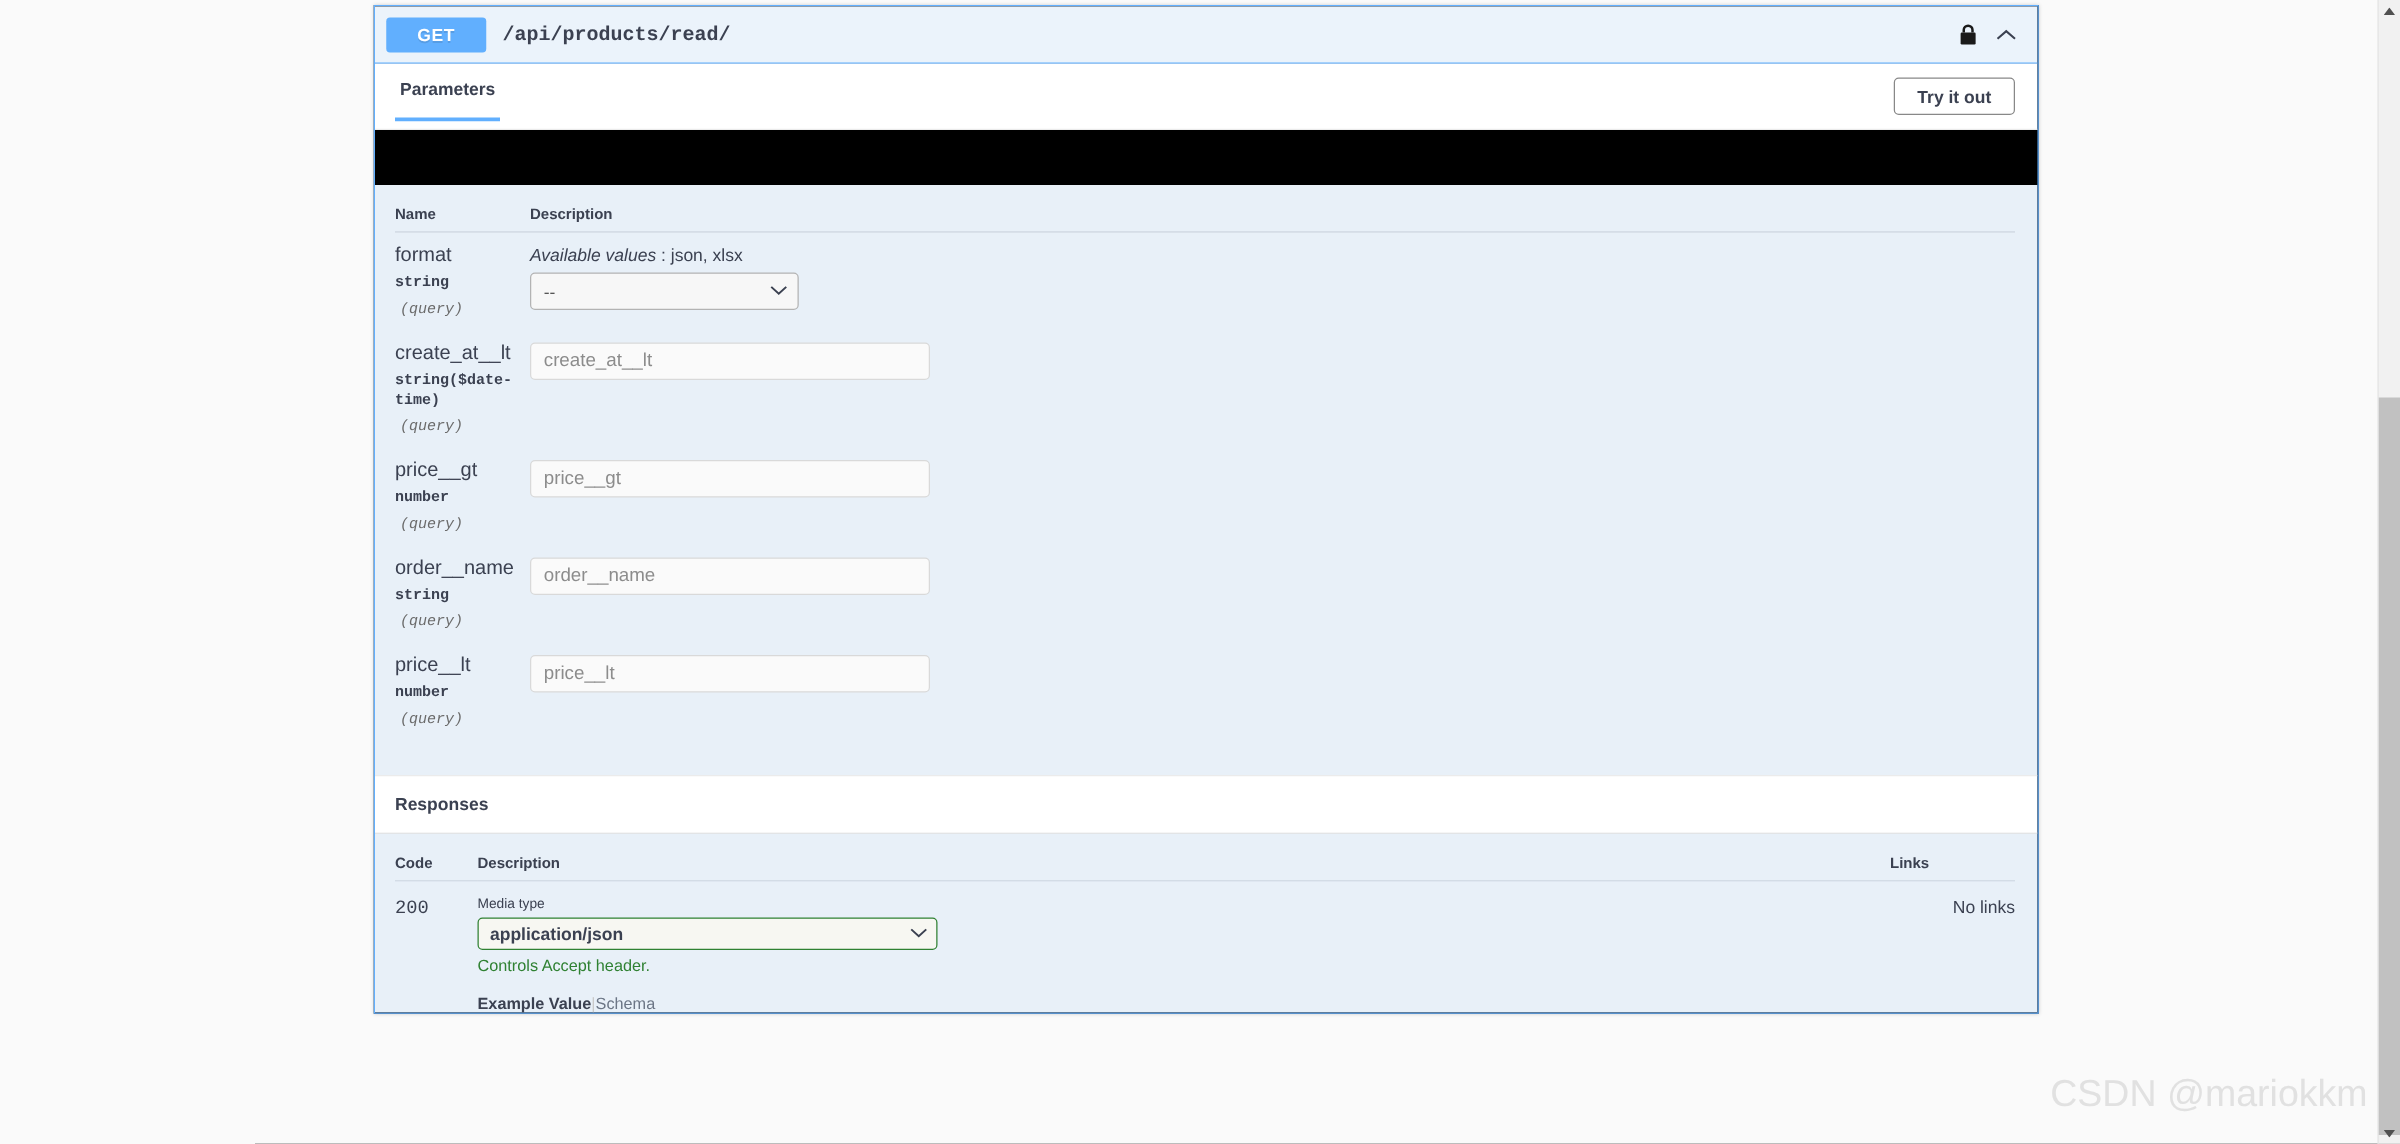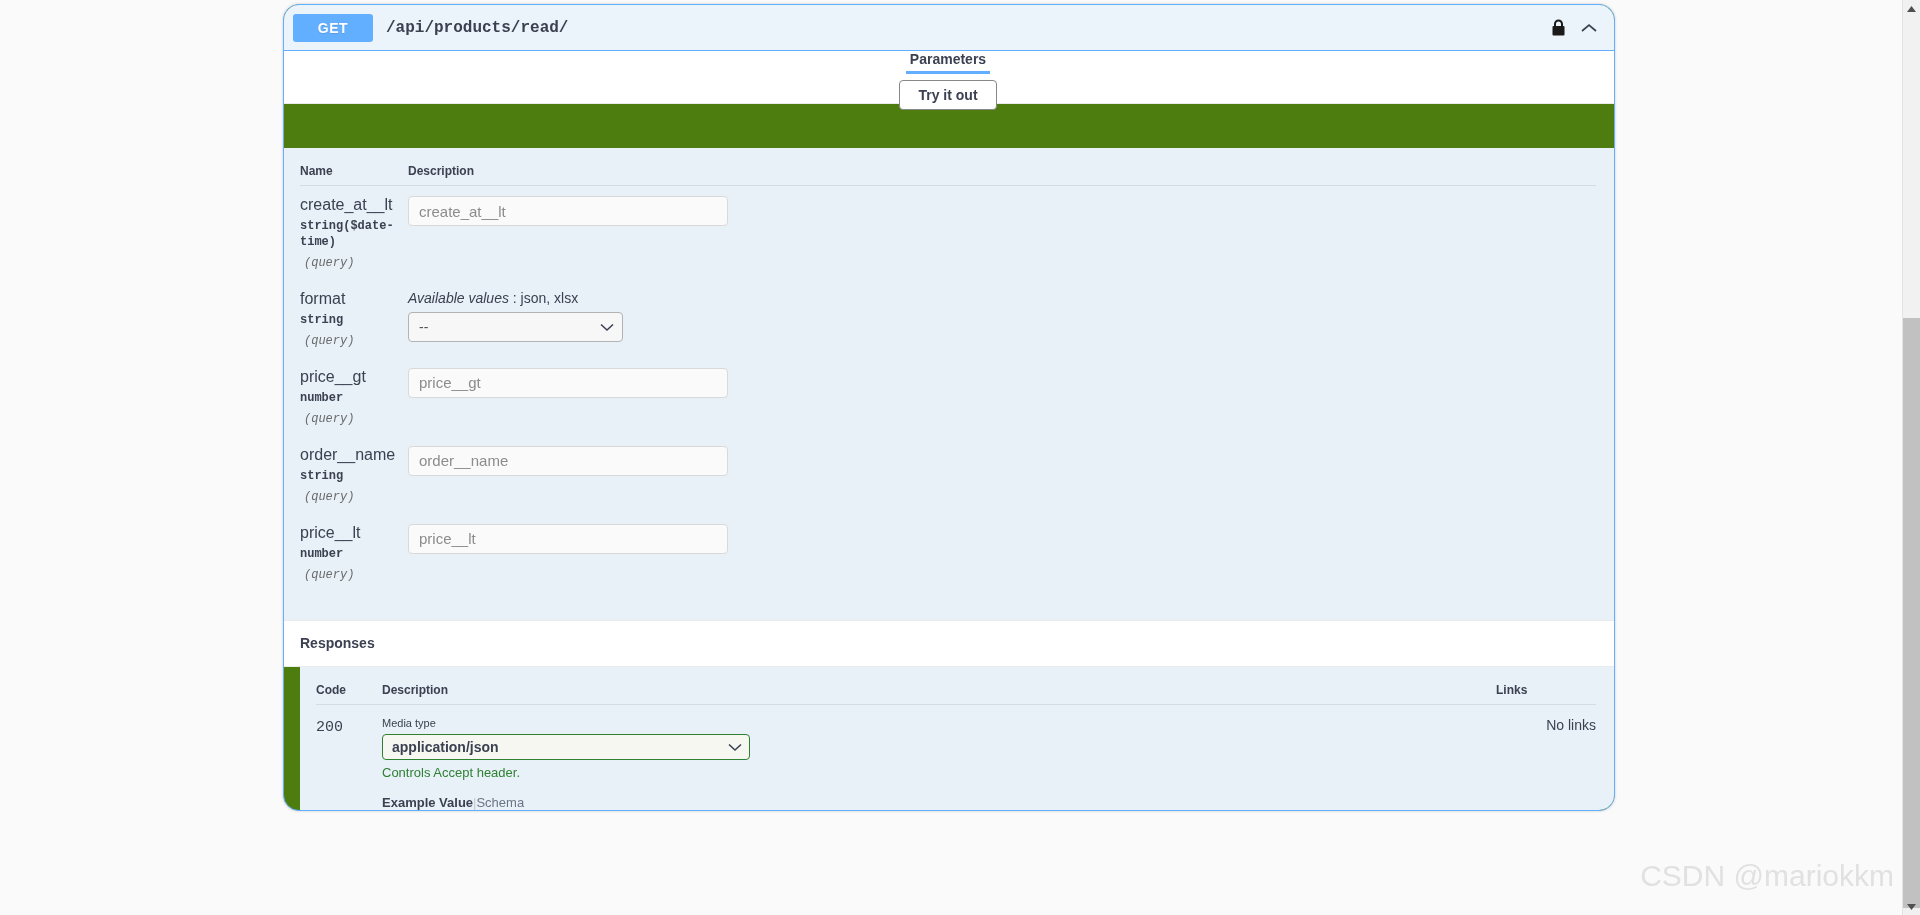--- a/index.html
+++ b/index.html
@@ -43,26 +43,26 @@
     left: 0;
     top: 318px;
     width: 17px;
     height: 590px;
     background: #c1c1c1;
   }
 
   
   .opblock {
     position: absolute;
-    left: 283px;
+    left: 299px;
     top: 4px;
     width: 1330px;
     border: 1px solid #61affe;
-    border-radius: 16px;
-    background: #4d7c0f;
+    border-radius: 0;
+    background: #000000;
     box-shadow: 0 0 3px rgba(0,0,0,0.19);
     overflow: hidden;
   }
 
   
   .opblock-summary {
     display: flex;
     align-items: center;
     height: 46px;
     padding: 0 10px 0 9px;
@@ -105,21 +105,20 @@
   .opblock-section-header-row {
     background: #fff;
     height: 53px;
     display: flex;
     align-items: center;
     justify-content: space-between;
     padding: 0 18px 0 16px;
     box-sizing: border-box;
     border-bottom: 1px solid #ebebeb;
     position: relative;
-    flex-direction: column;
   }
   .tabs-wrap { display: flex; align-items: flex-end; height: 100%; }
   .tab-item {
     font-size: 14px;
     font-weight: bold;
     color: #3b4151;
     padding: 0 4px 13px 4px;
     position: relative;
     height: 100%;
     display: flex;
@@ -261,21 +260,20 @@
     border-bottom: 1px solid #ebebeb;
   }
   .responses-title {
     font-size: 14px;
     font-weight: bold;
     color: #3b4151;
   }
   .responses-body {
     background: #e8f0f8;
     padding: 0 18px 0 16px;
-    margin-left: 16px;
   }
   table.responses-table {
     width: 100%;
     border-collapse: collapse;
     table-layout: fixed;
   }
   table.responses-table th {
     text-align: left;
     font-size: 12px;
     font-weight: bold;
@@ -399,49 +397,49 @@
         <tr>
           <th class="col-name">Name</th>
           <th>Description</th>
         </tr>
       </thead>
       <tbody>
 
 
         <tr>
           <td class="param-name">
-            <div class="param-title">create_at__lt</div>
-            <div class="param-type">string($date-time)</div>
-            <div class="param-in">(query)</div>
-          </td>
-          <td class="param-desc">
-            <input class="param-input" type="text" placeholder="create_at__lt" style="">
-          </td>
-        </tr>
-
-        <tr>
-          <td class="param-name">
             <div class="param-title">format</div>
             <div class="param-type">string</div>
             <div class="param-in">(query)</div>
           </td>
           <td class="param-desc">
             <div class="available-values">
               <em>Available values</em><span>&nbsp;: </span><span>json, xlsx</span>
             </div>
             <span class="select-wrap">
               <select class="param-select">
                 <option>--</option>
               </select>
               <span class="chev">
                 <svg width="14" height="9" viewBox="0 0 14 9">
                   <polyline points="1,1.5 7,7 13,1.5" fill="none" stroke="#3b4151" stroke-width="1.6"></polyline>
                 </svg>
               </span>
             </span>
+          </td>
+        </tr>
+
+        <tr>
+          <td class="param-name">
+            <div class="param-title">create_at__lt</div>
+            <div class="param-type">string($date-time)</div>
+            <div class="param-in">(query)</div>
+          </td>
+          <td class="param-desc">
+            <input class="param-input" type="text" placeholder="create_at__lt" style="">
           </td>
         </tr>
 
         <tr>
           <td class="param-name">
             <div class="param-title">price__gt</div>
             <div class="param-type">number</div>
             <div class="param-in">(query)</div>
           </td>
           <td class="param-desc">

